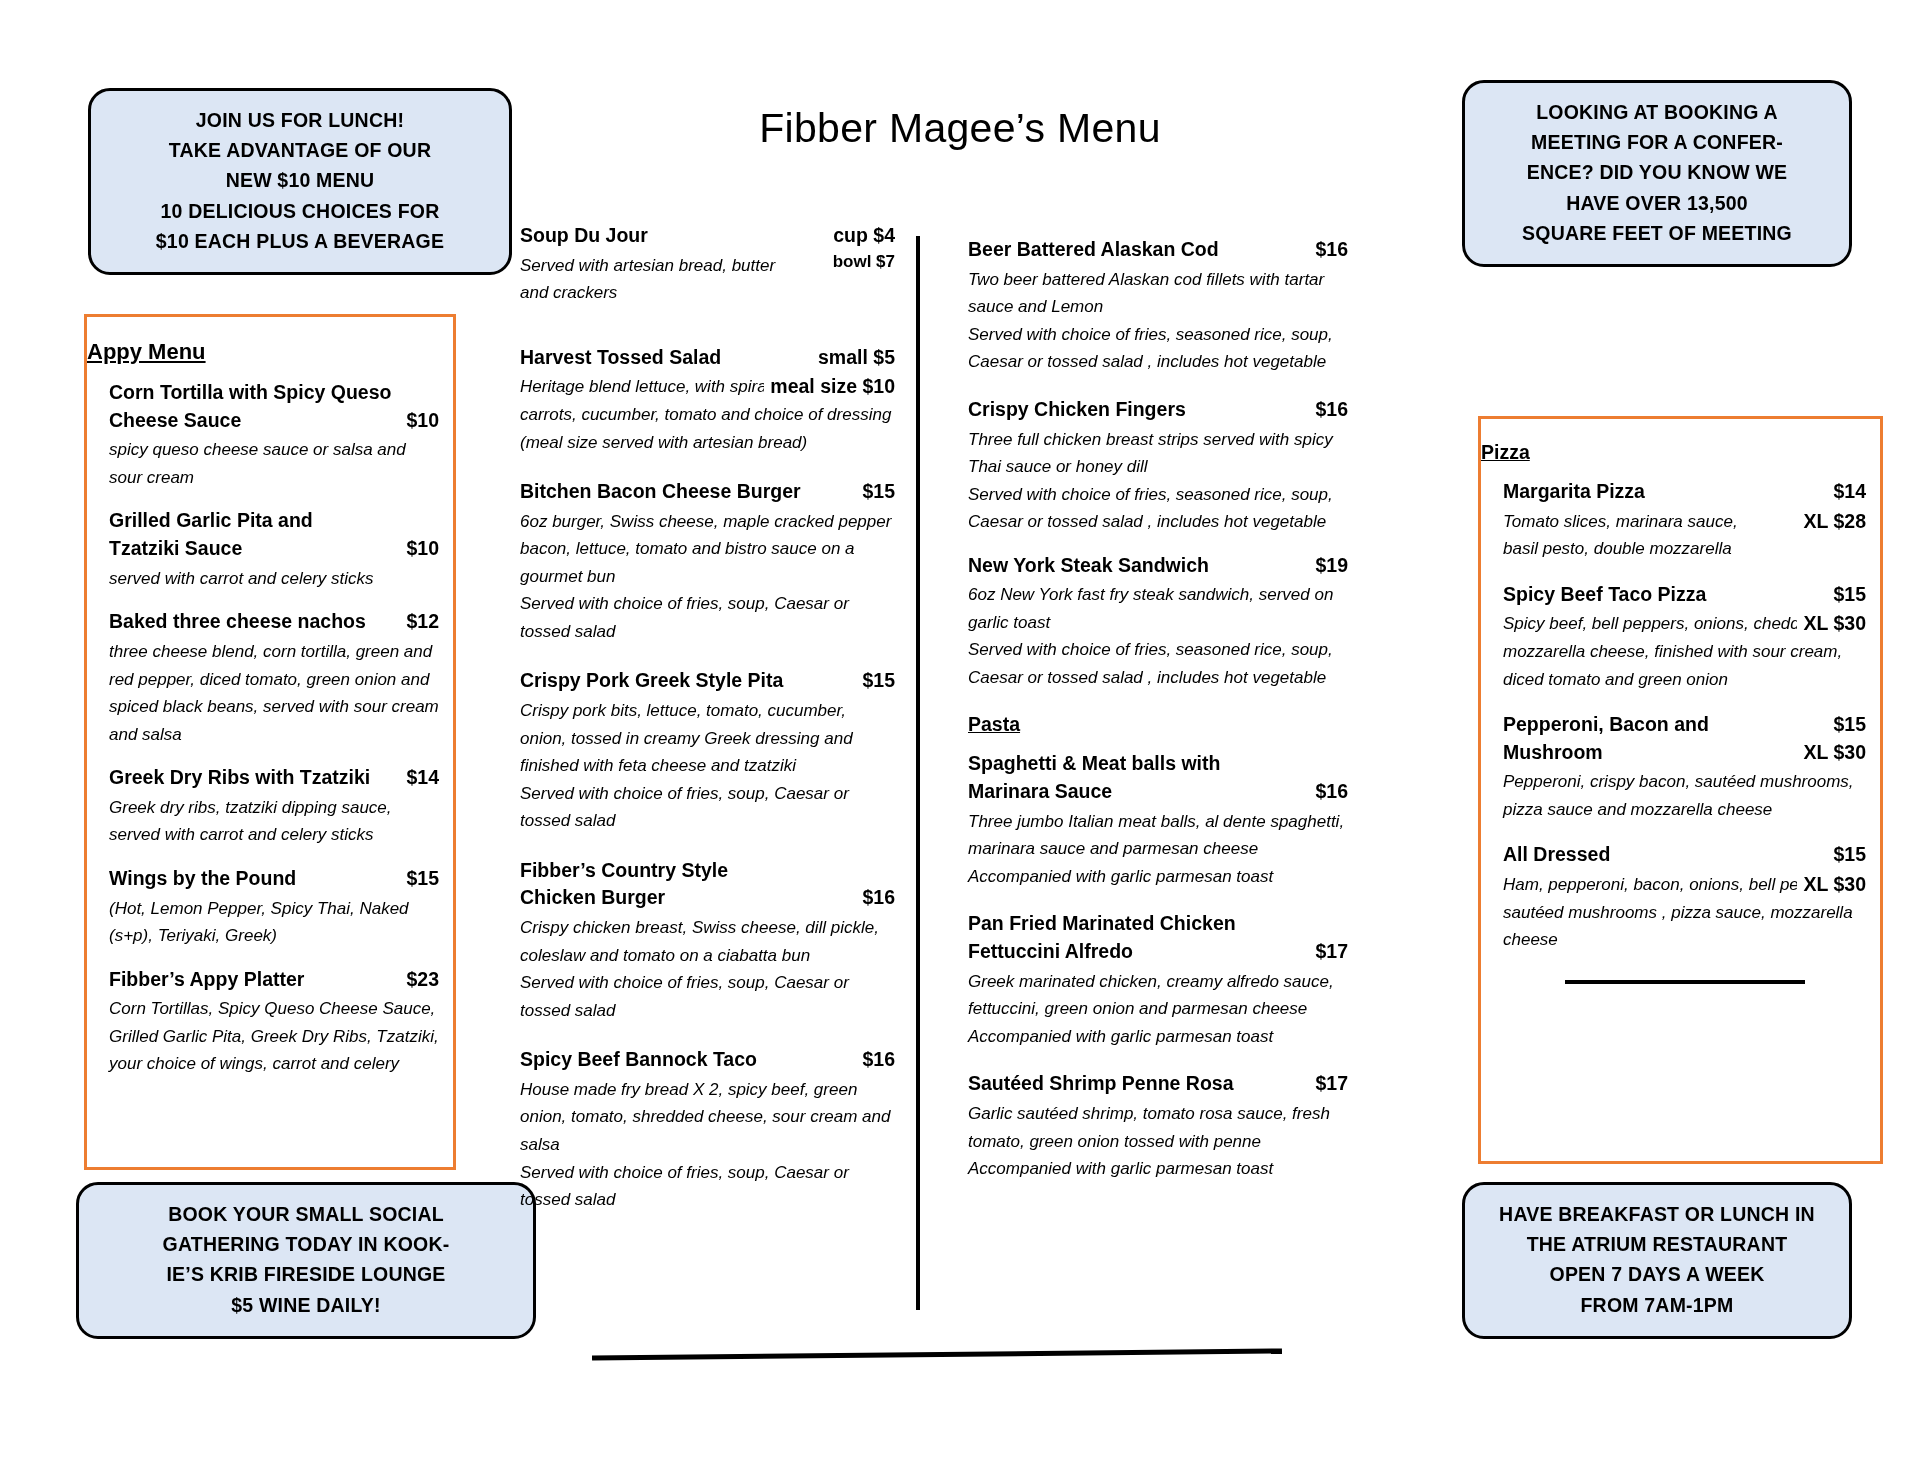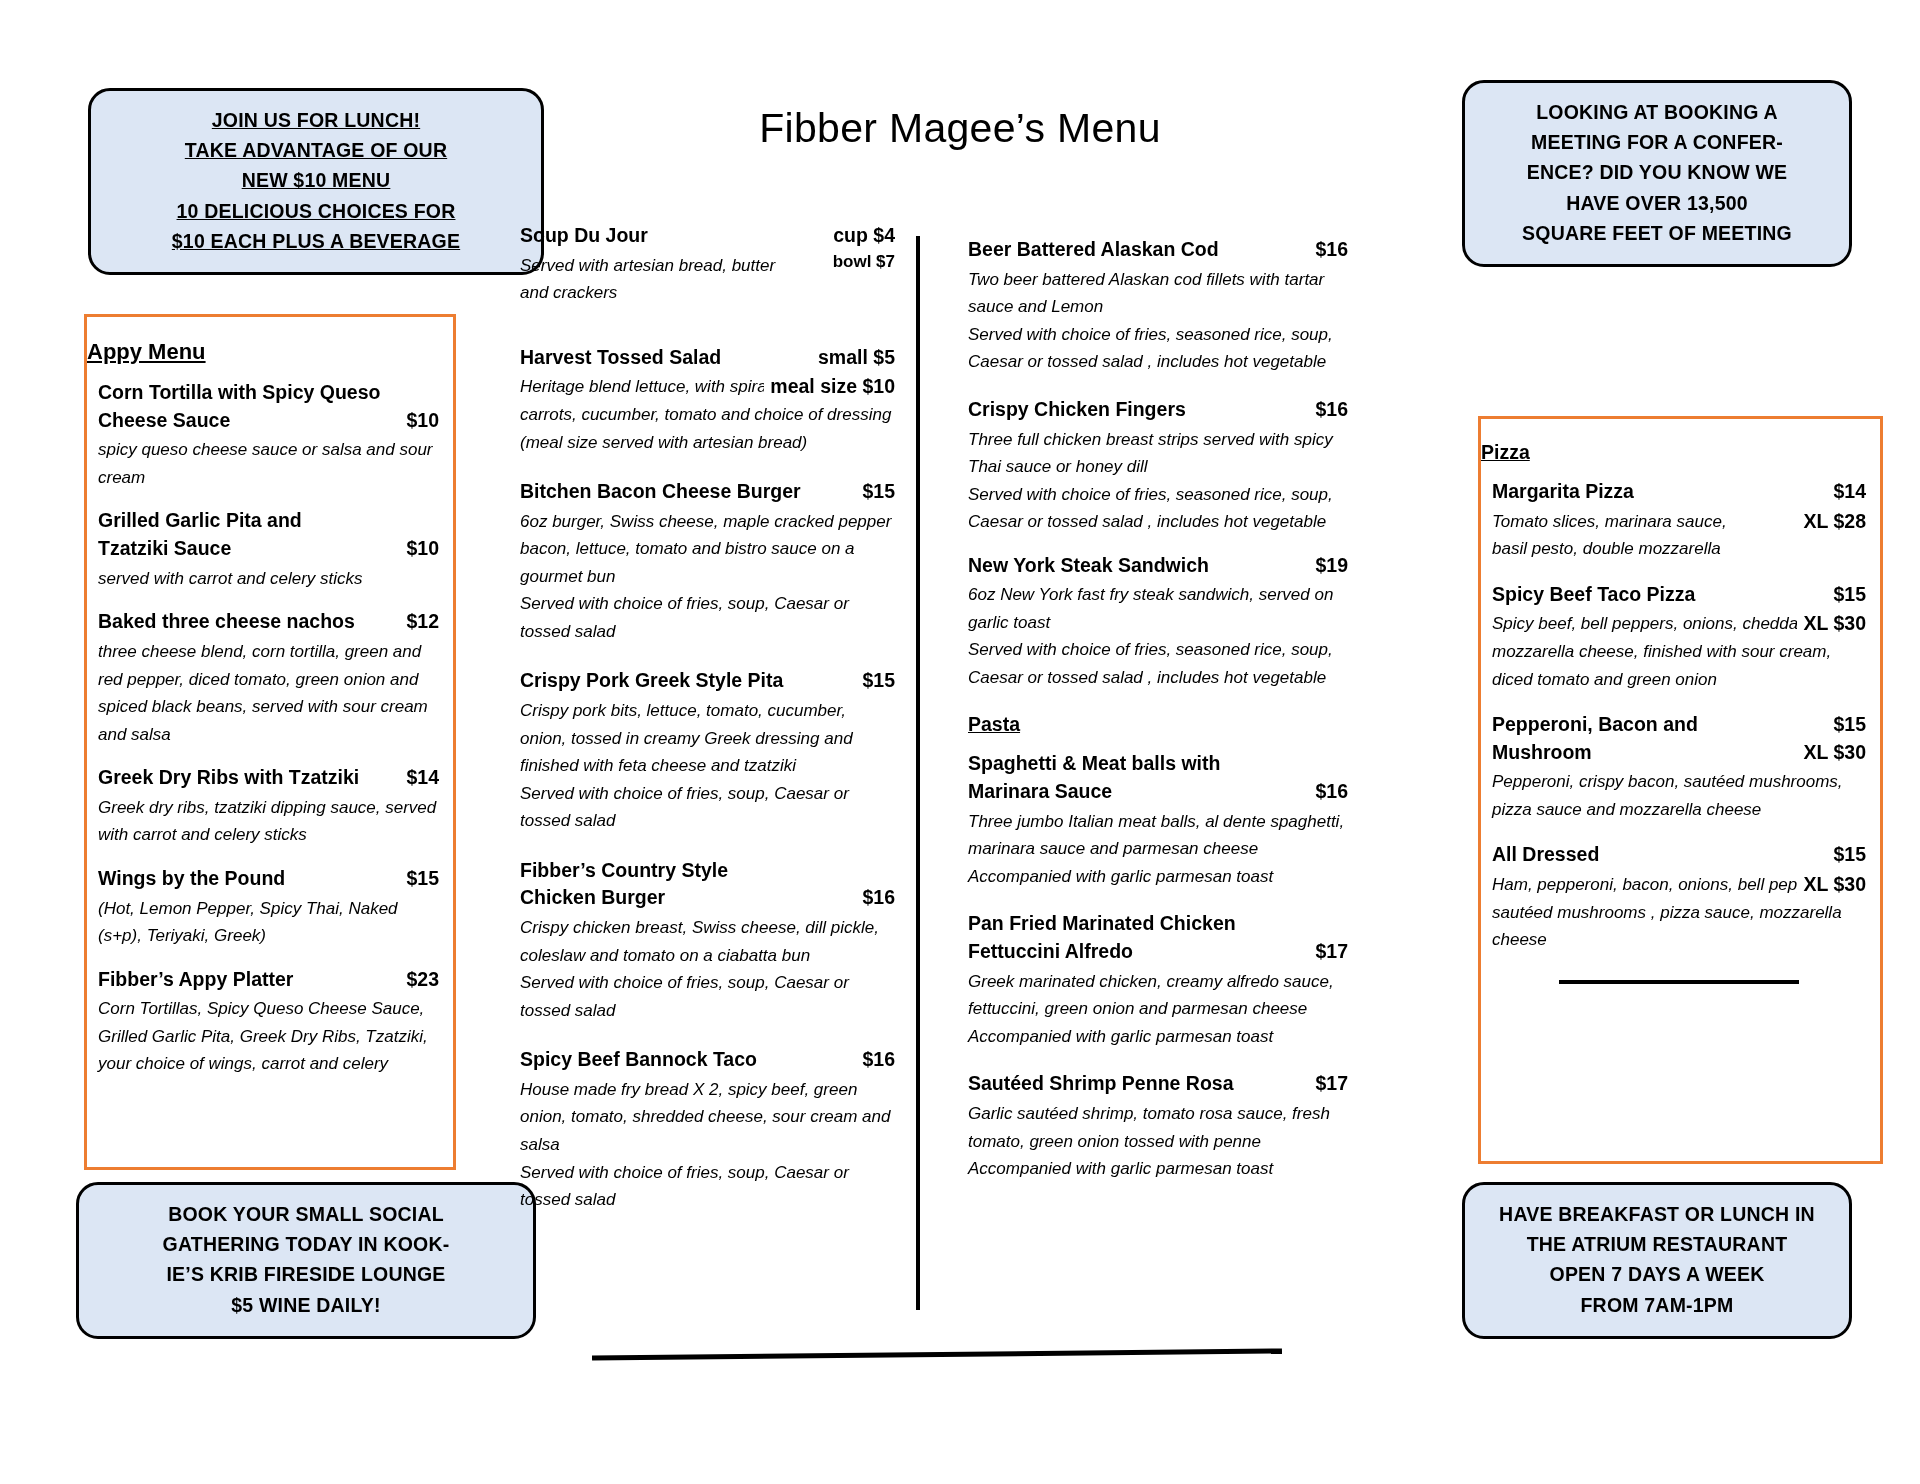--- a/index.html
+++ b/index.html
@@ -41,21 +41,21 @@
     text-align: center;
     font-weight: bold;
     font-size: 19.5px;
     line-height: 1.55;
     padding: 14px 12px 16px 12px;
     box-sizing: border-box;
     letter-spacing: 0.2px;
   }
   .promo div { white-space: nowrap; }
 
-  #promo-lunch   { left: 88px;  top: 88px;  width: 456px; text-decoration: underline; }
+  #promo-lunch   { left: 88px;  top: 88px;  width: 424px; }
   #promo-social  { left: 76px;  top: 1182px; width: 460px; }
   #promo-meeting { left: 1462px; top: 80px;  width: 390px; }
   #promo-atrium  { left: 1462px; top: 1182px; width: 390px; }
 
   
   .orange-box {
     position: absolute;
     border: 3px solid #ED7D31;
     box-sizing: border-box;
     background: #ffffff;
@@ -65,21 +65,21 @@
 
   .box-heading {
     text-align: left;
     font-weight: bold;
     font-size: 22px;
     text-decoration: underline;
     margin: 22px 0 14px 0;
   }
   #pizza-box .box-heading { font-size: 19.5px; margin-top: 22px; }
 
-  .inner { padding: 0 14px 0 11px; }
+  .inner { padding: 0 14px 0 22px; }
 
   
   .item { margin-bottom: 16px; }
   .item-head {
     display: flex;
     align-items: flex-start;
     font-weight: bold;
     font-size: 19.5px;
     line-height: 1.42;
   }

